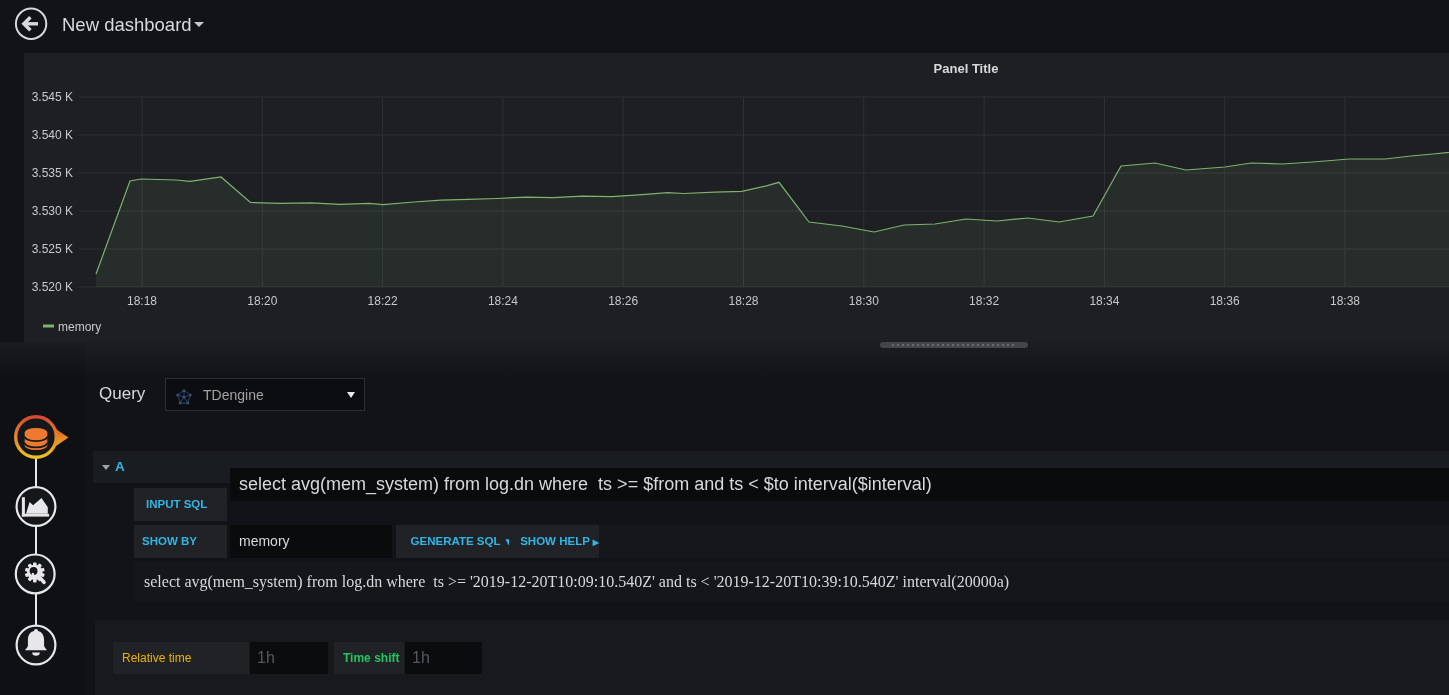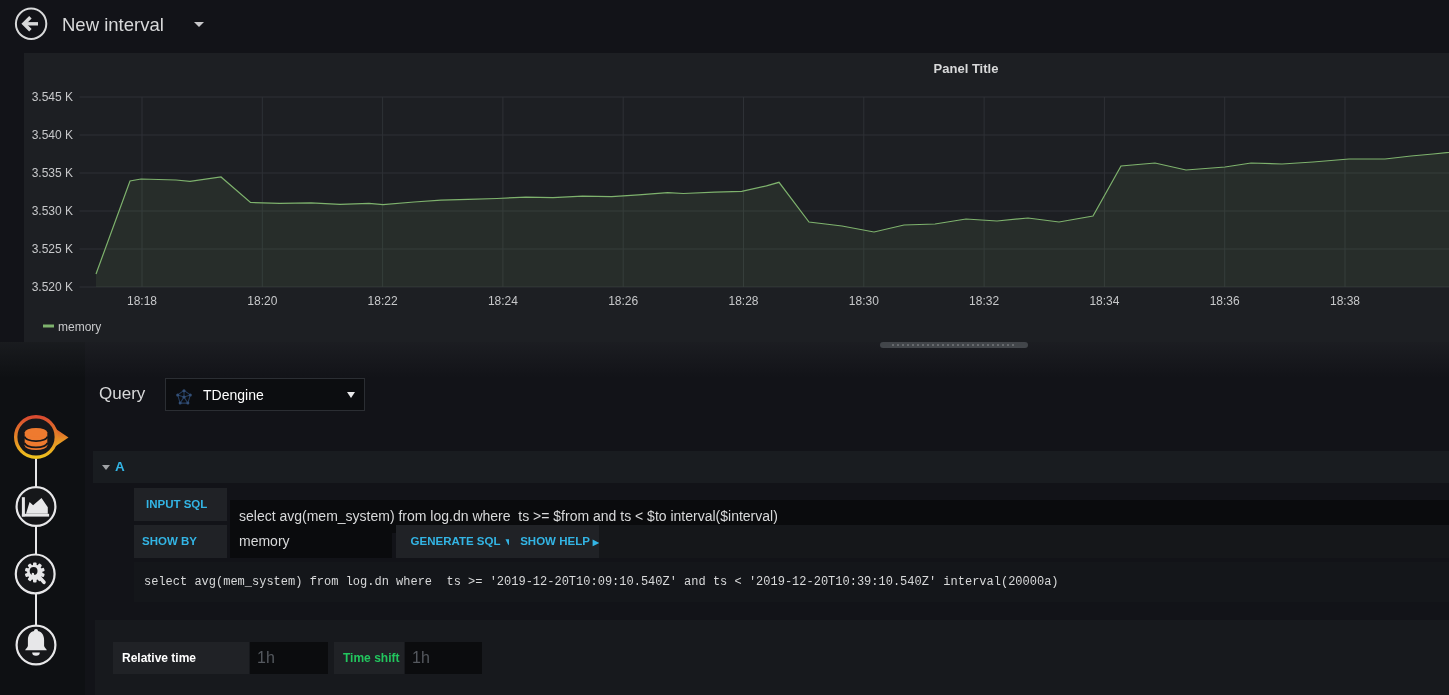--- a/index.html
+++ b/index.html
@@ -10,21 +10,21 @@
   .inp { background:#0a0b0d; color:#d8d9da; }
 </style>
 </head>
 <body>
 
 <svg class="abs" style="left:14px; top:7px;" width="35" height="35" viewBox="0 0 35 35">
   <circle cx="17.1" cy="16.8" r="15.2" fill="none" stroke="#d8d9da" stroke-width="2"></circle>
   <path d="M16.4 10.3 L9.9 16.8 L16.4 23.3" fill="none" stroke="#d8d9da" stroke-width="3.5" stroke-linejoin="miter"></path>
   <rect x="10.5" y="15.1" width="13.5" height="3.4" fill="#d8d9da"></rect>
 </svg>
-<div class="abs" style="left:62px; top:14px; font-size:18.5px; color:#d8d9da;">New interval</div>
+<div class="abs" style="left:62px; top:14px; font-size:18.5px; color:#d8d9da;">New dashboard</div>
 <div class="abs" style="left:194px; top:22px; width:0; height:0; border-left:5px solid transparent; border-right:5px solid transparent; border-top:5px solid #c8c8ca;"></div>
 
 <div class="abs" style="left:24px; top:53px; width:1438px; height:289px; background:#1d1f23;">
   <div class="abs" style="left:0; top:8px; width:1884px; text-align:center; font-size:13px; font-weight:bold; color:#d8d9da;">Panel Title</div>
   <svg class="abs" style="left:0; top:0;" width="1438" height="289" viewBox="0 0 1438 289">
 <g stroke="#2e3136" stroke-width="1">
 <line x1="55.5" y1="44" x2="1438" y2="44"></line>
 <line x1="55.5" y1="82" x2="1438" y2="82"></line>
 <line x1="55.5" y1="120" x2="1438" y2="120"></line>
 <line x1="55.5" y1="158" x2="1438" y2="158"></line>
@@ -144,37 +144,37 @@
     </g>
     <g fill="#334f77">
       <circle cx="8.5" cy="8.5" r="1.7"></circle>
       <circle cx="8.5" cy="1.8" r="1.6"></circle>
       <circle cx="15.2" cy="6.3" r="1.6"></circle>
       <circle cx="12.6" cy="14.8" r="1.6"></circle>
       <circle cx="4.4" cy="14.8" r="1.6"></circle>
       <circle cx="1.8" cy="6.3" r="1.6"></circle>
     </g>
   </svg>
-  <div class="abs" style="left:37px; top:8px; font-size:14px; color:#ffffff;">TDengine</div>
+  <div class="abs" style="left:37px; top:8px; font-size:14px; color:#a3a3a3;">TDengine</div>
   <div class="abs" style="left:181px; top:13px; width:0; height:0; border-left:4.5px solid transparent; border-right:4.5px solid transparent; border-top:6px solid #e8e8ea;"></div>
 </div>
 
 <div class="abs" style="left:93px; top:451px; width:1356px; height:32px; background:#191c20;">
   <div class="abs" style="left:9px; top:14px; width:0; height:0; border-left:4.5px solid transparent; border-right:4.5px solid transparent; border-top:5px solid #9fa2a5;"></div>
   <div class="abs" style="left:22px; top:8px; font-size:13.5px; font-weight:bold; color:#33b5e5;">A</div>
 </div>
 
 <div class="abs lbl" style="left:134px; top:488px; width:93px; height:33px; line-height:33px; padding-left:12px;">INPUT SQL</div>
-<div class="abs inp" style="left:230px; top:468px; width:1219px; height:33px; line-height:33px; padding-left:9px; font-size:14px;margin-top:32px;">select avg(mem_system) from log.dn where&nbsp; ts &gt;= $from and ts &lt; $to interval($interval)</div>
+<div class="abs inp" style="left:230px; top:468px; width:1219px; height:33px; line-height:33px; padding-left:9px; font-size:18px;">select avg(mem_system) from log.dn where&nbsp; ts &gt;= $from and ts &lt; $to interval($interval)</div>
 
 <div class="abs lbl" style="left:134px; top:525px; width:93px; height:33px; line-height:33px; padding-left:8px;">SHOW BY</div>
 <div class="abs inp" style="left:230px; top:525px; width:162px; height:33px; line-height:33px; padding-left:9px; font-size:14px;">memory</div>
 <div class="abs lbl" style="left:396px; top:525px; width:132px; height:33px; line-height:33px; text-align:center;">GENERATE SQL <span style="font-size:10px;">▼</span></div>
 <div class="abs lbl" style="left:509px; top:525px; width:90px; height:33px; line-height:33px; text-align:right;">SHOW HELP <span style="font-size:8px;">▶</span></div>
 
 <div class="abs" style="left:599px; top:525px; width:850px; height:33px; background:#15171a;"></div>
-<div class="abs" style="left:134px; top:562px; width:1315px; height:40px; background:#14161a; line-height:40px; padding-left:10px; font-family:Liberation Mono, monospace; font-size:12px; color:#d8d9da;">select avg(mem_system) from log.dn where&nbsp; ts &gt;= '2019-12-20T10:09:10.540Z' and ts &lt; '2019-12-20T10:39:10.540Z' interval(20000a)</div>
+<div class="abs" style="left:134px; top:562px; width:1315px; height:40px; background:#14161a; line-height:40px; padding-left:10px; font-family:Liberation Serif, serif; font-size:16px; color:#d8d9da;">select avg(mem_system) from log.dn where&nbsp; ts &gt;= '2019-12-20T10:09:10.540Z' and ts &lt; '2019-12-20T10:39:10.540Z' interval(20000a)</div>
 
 <div class="abs" style="left:95px; top:620px; width:1354px; height:75px; background:#17191d;"></div>
-<div class="abs" style="left:113px; top:642px; width:136px; height:32px; line-height:32px; background:#202226; color:#ffffff; font-size:12px; font-weight:bold; padding-left:9px; white-space:nowrap;">Relative time</div>
+<div class="abs" style="left:113px; top:642px; width:136px; height:32px; line-height:32px; background:#202226; color:#eab308; font-size:12px; font-weight:normal; padding-left:9px; white-space:nowrap;">Relative time</div>
 <div class="abs" style="left:250px; top:642px; width:78px; height:32px; line-height:31px; background:#0b0c0e; color:#55595f; font-size:16px; padding-left:7px;">1h</div>
 <div class="abs" style="left:334px; top:642px; width:70px; height:32px; line-height:32px; background:#202226; color:#22c55e; font-size:12px; font-weight:bold; padding-left:9px; white-space:nowrap;">Time&nbsp;shift</div>
 <div class="abs" style="left:405px; top:642px; width:77px; height:32px; line-height:31px; background:#0b0c0e; color:#55595f; font-size:16px; padding-left:7px;">1h</div>
 
 </body></html>

